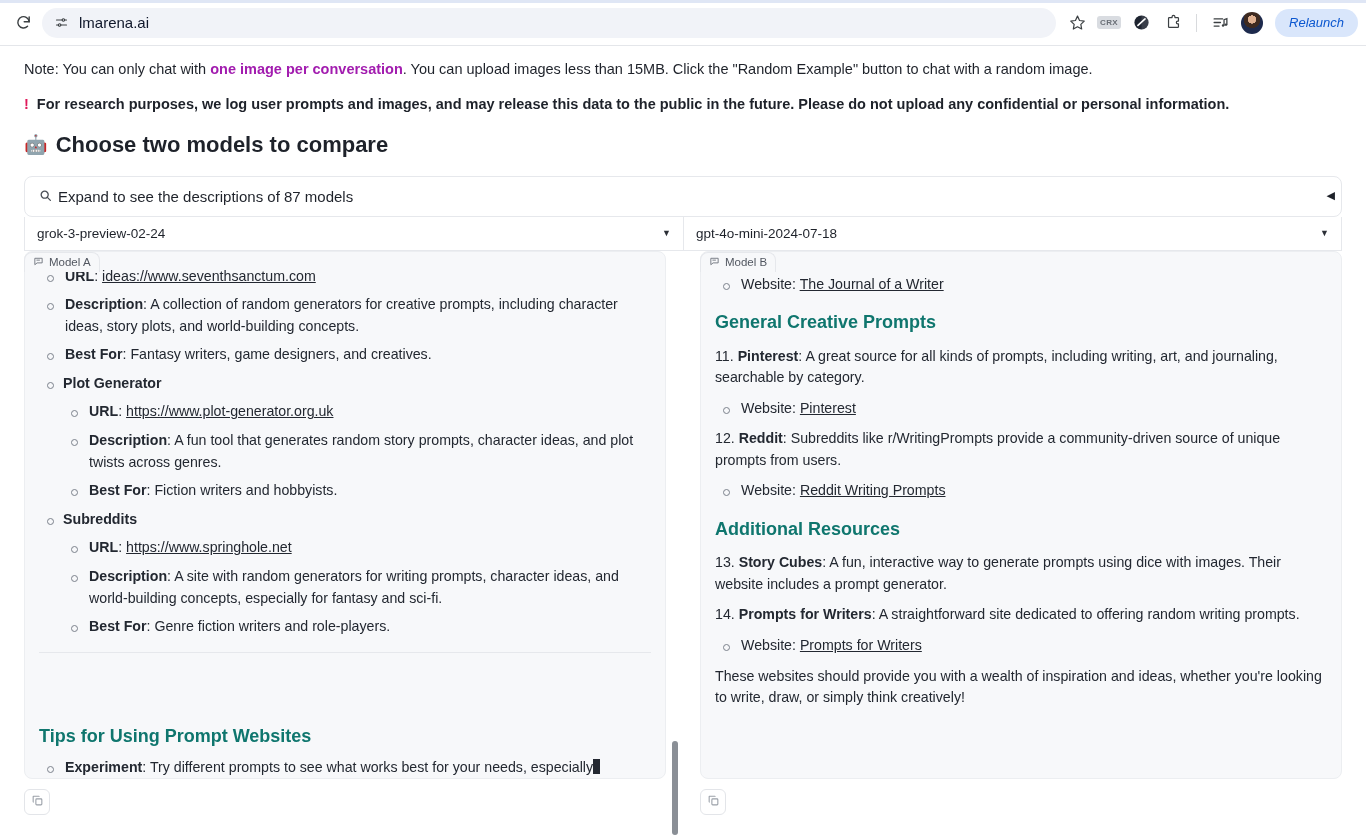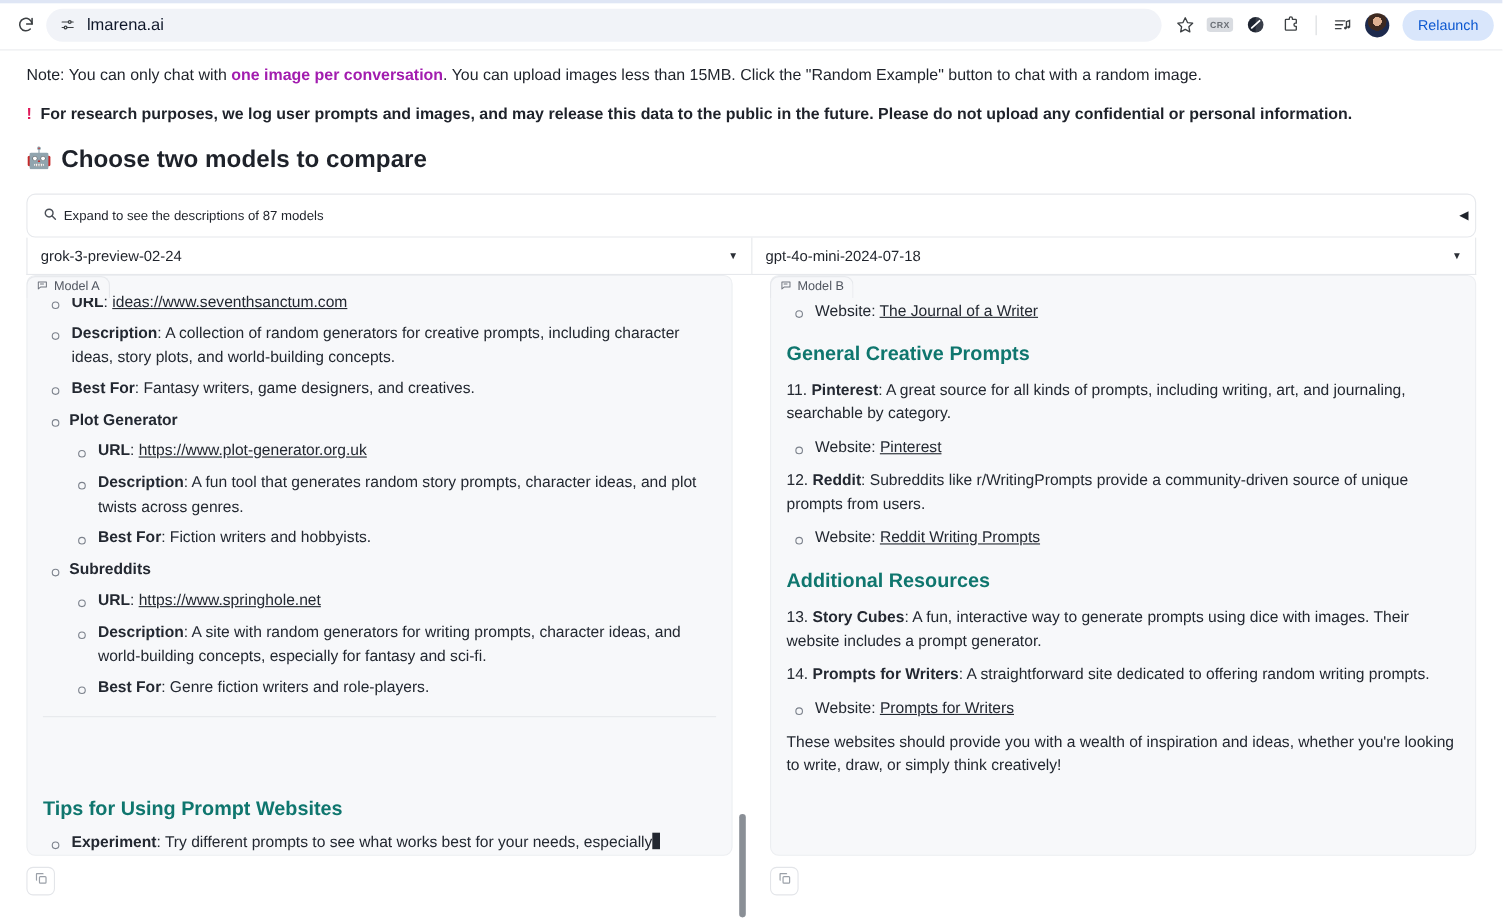--- a/index.html
+++ b/index.html
@@ -60,20 +60,21 @@
     background: radial-gradient(circle at 50% 34%, #e0b191 0 22%, #3e2a20 23% 46%, #1d2a4d 47%);
     overflow:hidden; position:relative;
   }
   #relaunch-button {
     background: #d9e6fb; color: #0b57d0;
     border-radius: 14px; height: 28px;
     display:flex; align-items:center;
     padding: 0 14px; font-size: 13px;
     margin-left: 6px; white-space: nowrap;
     overflow: hidden;
+    font-style: italic;
   }
 
   
   #page { position: relative; height: 793px; background:#fff; padding: 0 24px; overflow:hidden; }
 
   .note-line {
     font-size: 14.5px; color: #1e222a; line-height: 1.35;
     padding-top: 14px;
   }
   .note-line .accent { color: #a21caf; font-weight: 700; }
@@ -92,21 +93,21 @@
   
   #accordion {
     margin-top: 18px;
     border: 1px solid #e6e8ec; border-radius: 8px;
     background: #fff;
     position: relative;
   }
   #accordion-header {
     display:flex; align-items:center; gap:6px;
     padding: 11px 14px;
-    font-size: 12px; color:#1e222a;
+    font-size: 15px; color:#1e222a;
   }
   #accordion-arrow {
     position:absolute; right: 6px; top: 12px;
     color:#1e222a; font-size: 11px;
   }
 
   
   #model-row { display:flex; gap: 0; margin-top: 0; }
   .model-select {
     flex: 1 1 50%;

